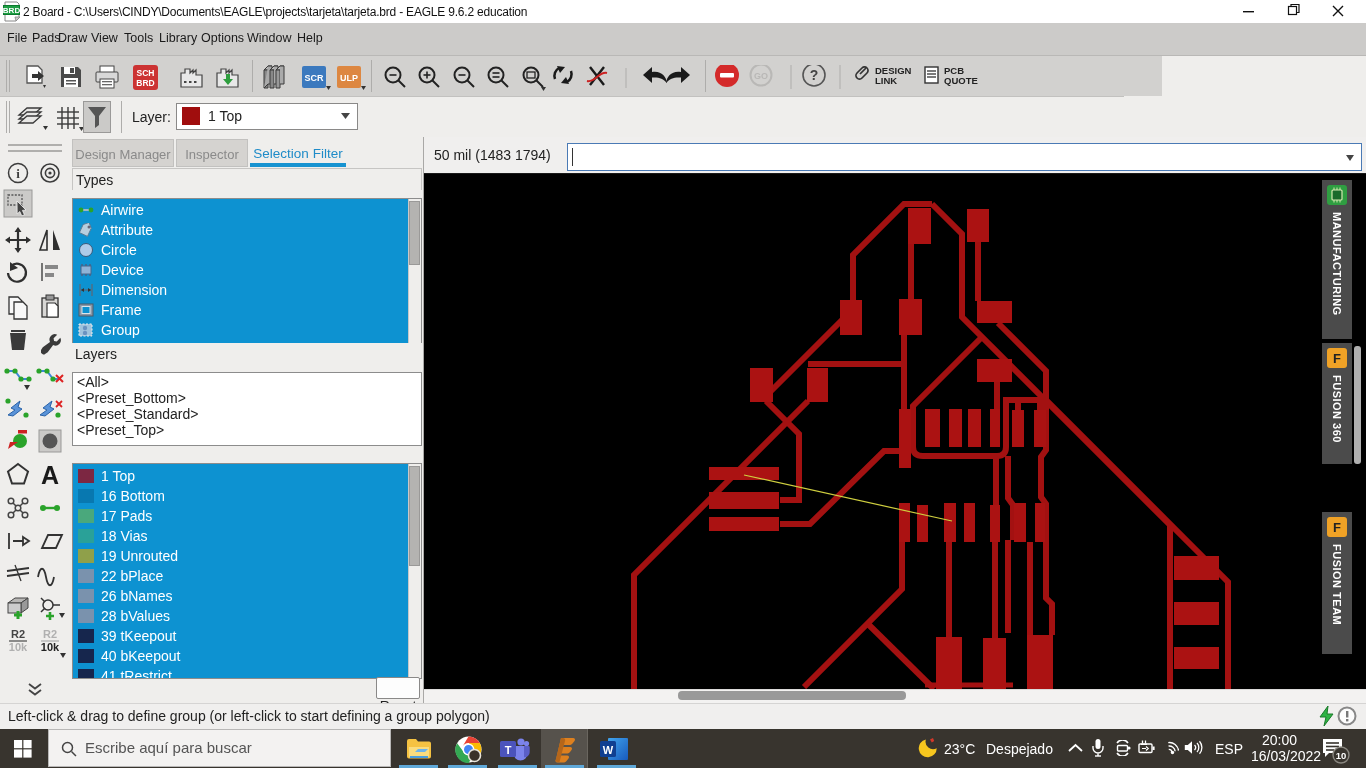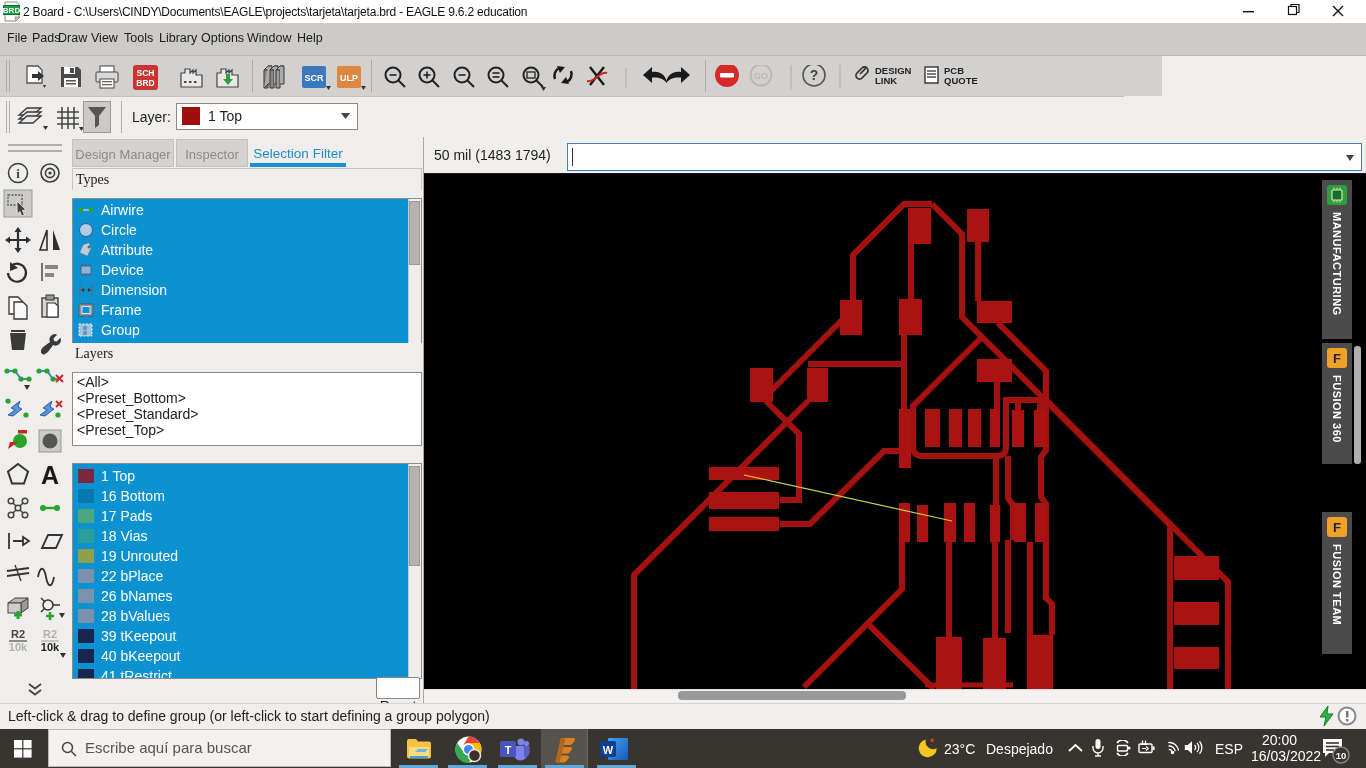--- a/index.html
+++ b/index.html
@@ -15,21 +15,21 @@
 
 #toolbar1 { left:0; top:56px; width:1162px; height:40px; background:#d2d1cf; }
 
 #toolbar2 { left:0; top:96px; width:1124px; height:41px; background:#efeeec; border-top:1px solid #c2c1bf; }
 .vsep { position:absolute; top:4px; width:1px; height:32px; background:#aeadab; }
 
 #leftrail { left:0; top:137px; width:70px; height:566px; background:#efeeec; }
 #panel { left:70px; top:137px; width:354px; height:566px; background:#efeeec; border-right:1px solid #a9a8a6; }
 .tab { position:absolute; top:2px; height:28px; font-size:13px; color:#8a8a8a; background:#d5d3d0; border:1px solid #c2c1bf; text-align:center; padding-top:7px; white-space:nowrap; }
 #tabsf { position:absolute; top:2px; height:28px; font-size:13.5px; color:#1e8bc8; background:#efeeec; text-align:center; padding-top:7px; white-space:nowrap; }
-.grplabel { position:absolute; left:2px; width:350px; font-size:14px; color:#222; padding:3px 0 2px 3px; background:#efeeec;font-family:Liberation Serif, serif; }
+.grplabel { position:absolute; left:2px; width:350px; font-size:14px; color:#222; padding:3px 0 2px 3px; background:#efeeec; }
 .listbox { position:absolute; left:2px; width:350px; background:#0d92d1; border:1px solid #8c8c8c;margin-top:8px; }
 .row { position:relative; height:20px; color:#fff; font-size:14px; }
 .rowtxt { position:absolute; left:28px; top:2px; }
 .sw { position:absolute; left:5px; top:3px; width:16px; height:14px; }
 .scrt { position:absolute; right:0px; top:0px; width:13px; background:#efeeec; border-left:1px solid #c8c8c8;}
 .scrh { position:absolute; right:1px; width:11px; background:#b4b3b1; border:1px solid #9a9998;}
 
 #cmdrow { left:424px; top:137px; width:942px; height:37px; background:#f0efee; border-bottom:1px solid #1a1a1a; }
 #coords { left:434px; top:147px; font-size:14px; color:#222; }
 #cmdbox { left:567px; top:143px; width:795px; height:28px; background:#fff; border:1px solid #4a7ab5; }
@@ -394,30 +394,30 @@
 <div class="row" style="margin-top:1px">
           <svg class="sw" viewBox="0 0 16 14">
             <line x1="1" y1="7" x2="15" y2="7" stroke="#9fb7c6" stroke-width="2"></line>
             <circle cx="3" cy="7" r="2.4" fill="#2aa32a"></circle>
             <circle cx="13" cy="7" r="2.4" fill="#2aa32a"></circle>
           </svg>
           <span class="rowtxt">Airwire</span>
         </div>
 <div class="row">
           <svg class="sw" viewBox="0 0 16 14">
-            <circle cx="8" cy="7" r="6.5" fill="#aecbe8" stroke="#3a5a7a"></circle>
-          </svg>
-          <span class="rowtxt">Circle</span>
-        </div>
-<div class="row">
-          <svg class="sw" viewBox="0 0 16 14">
             <path d="M1 8 L8 1 l7 0 0 7 -7 7 z" fill="#b8cede" stroke="#5a7a94" transform="rotate(-20 8 7) scale(0.9)"></path>
             <circle cx="11" cy="4" r="1.5" fill="#667"></circle>
           </svg>
           <span class="rowtxt">Attribute</span>
+        </div>
+<div class="row">
+          <svg class="sw" viewBox="0 0 16 14">
+            <circle cx="8" cy="7" r="6.5" fill="#aecbe8" stroke="#3a5a7a"></circle>
+          </svg>
+          <span class="rowtxt">Circle</span>
         </div>
 <div class="row">
           <svg class="sw" viewBox="0 0 16 14">
             <rect x="3" y="3" width="10" height="8" fill="#8fb3d6" stroke="#46648a"></rect>
             <g stroke="#46648a" stroke-width="1.6">
               <line x1="4" y1="1" x2="4" y2="3"></line>
               <line x1="8" y1="1" x2="8" y2="3"></line>
               <line x1="12" y1="1" x2="12" y2="3"></line>
               <line x1="4" y1="11" x2="4" y2="13"></line>
               <line x1="8" y1="11" x2="8" y2="13"></line>

